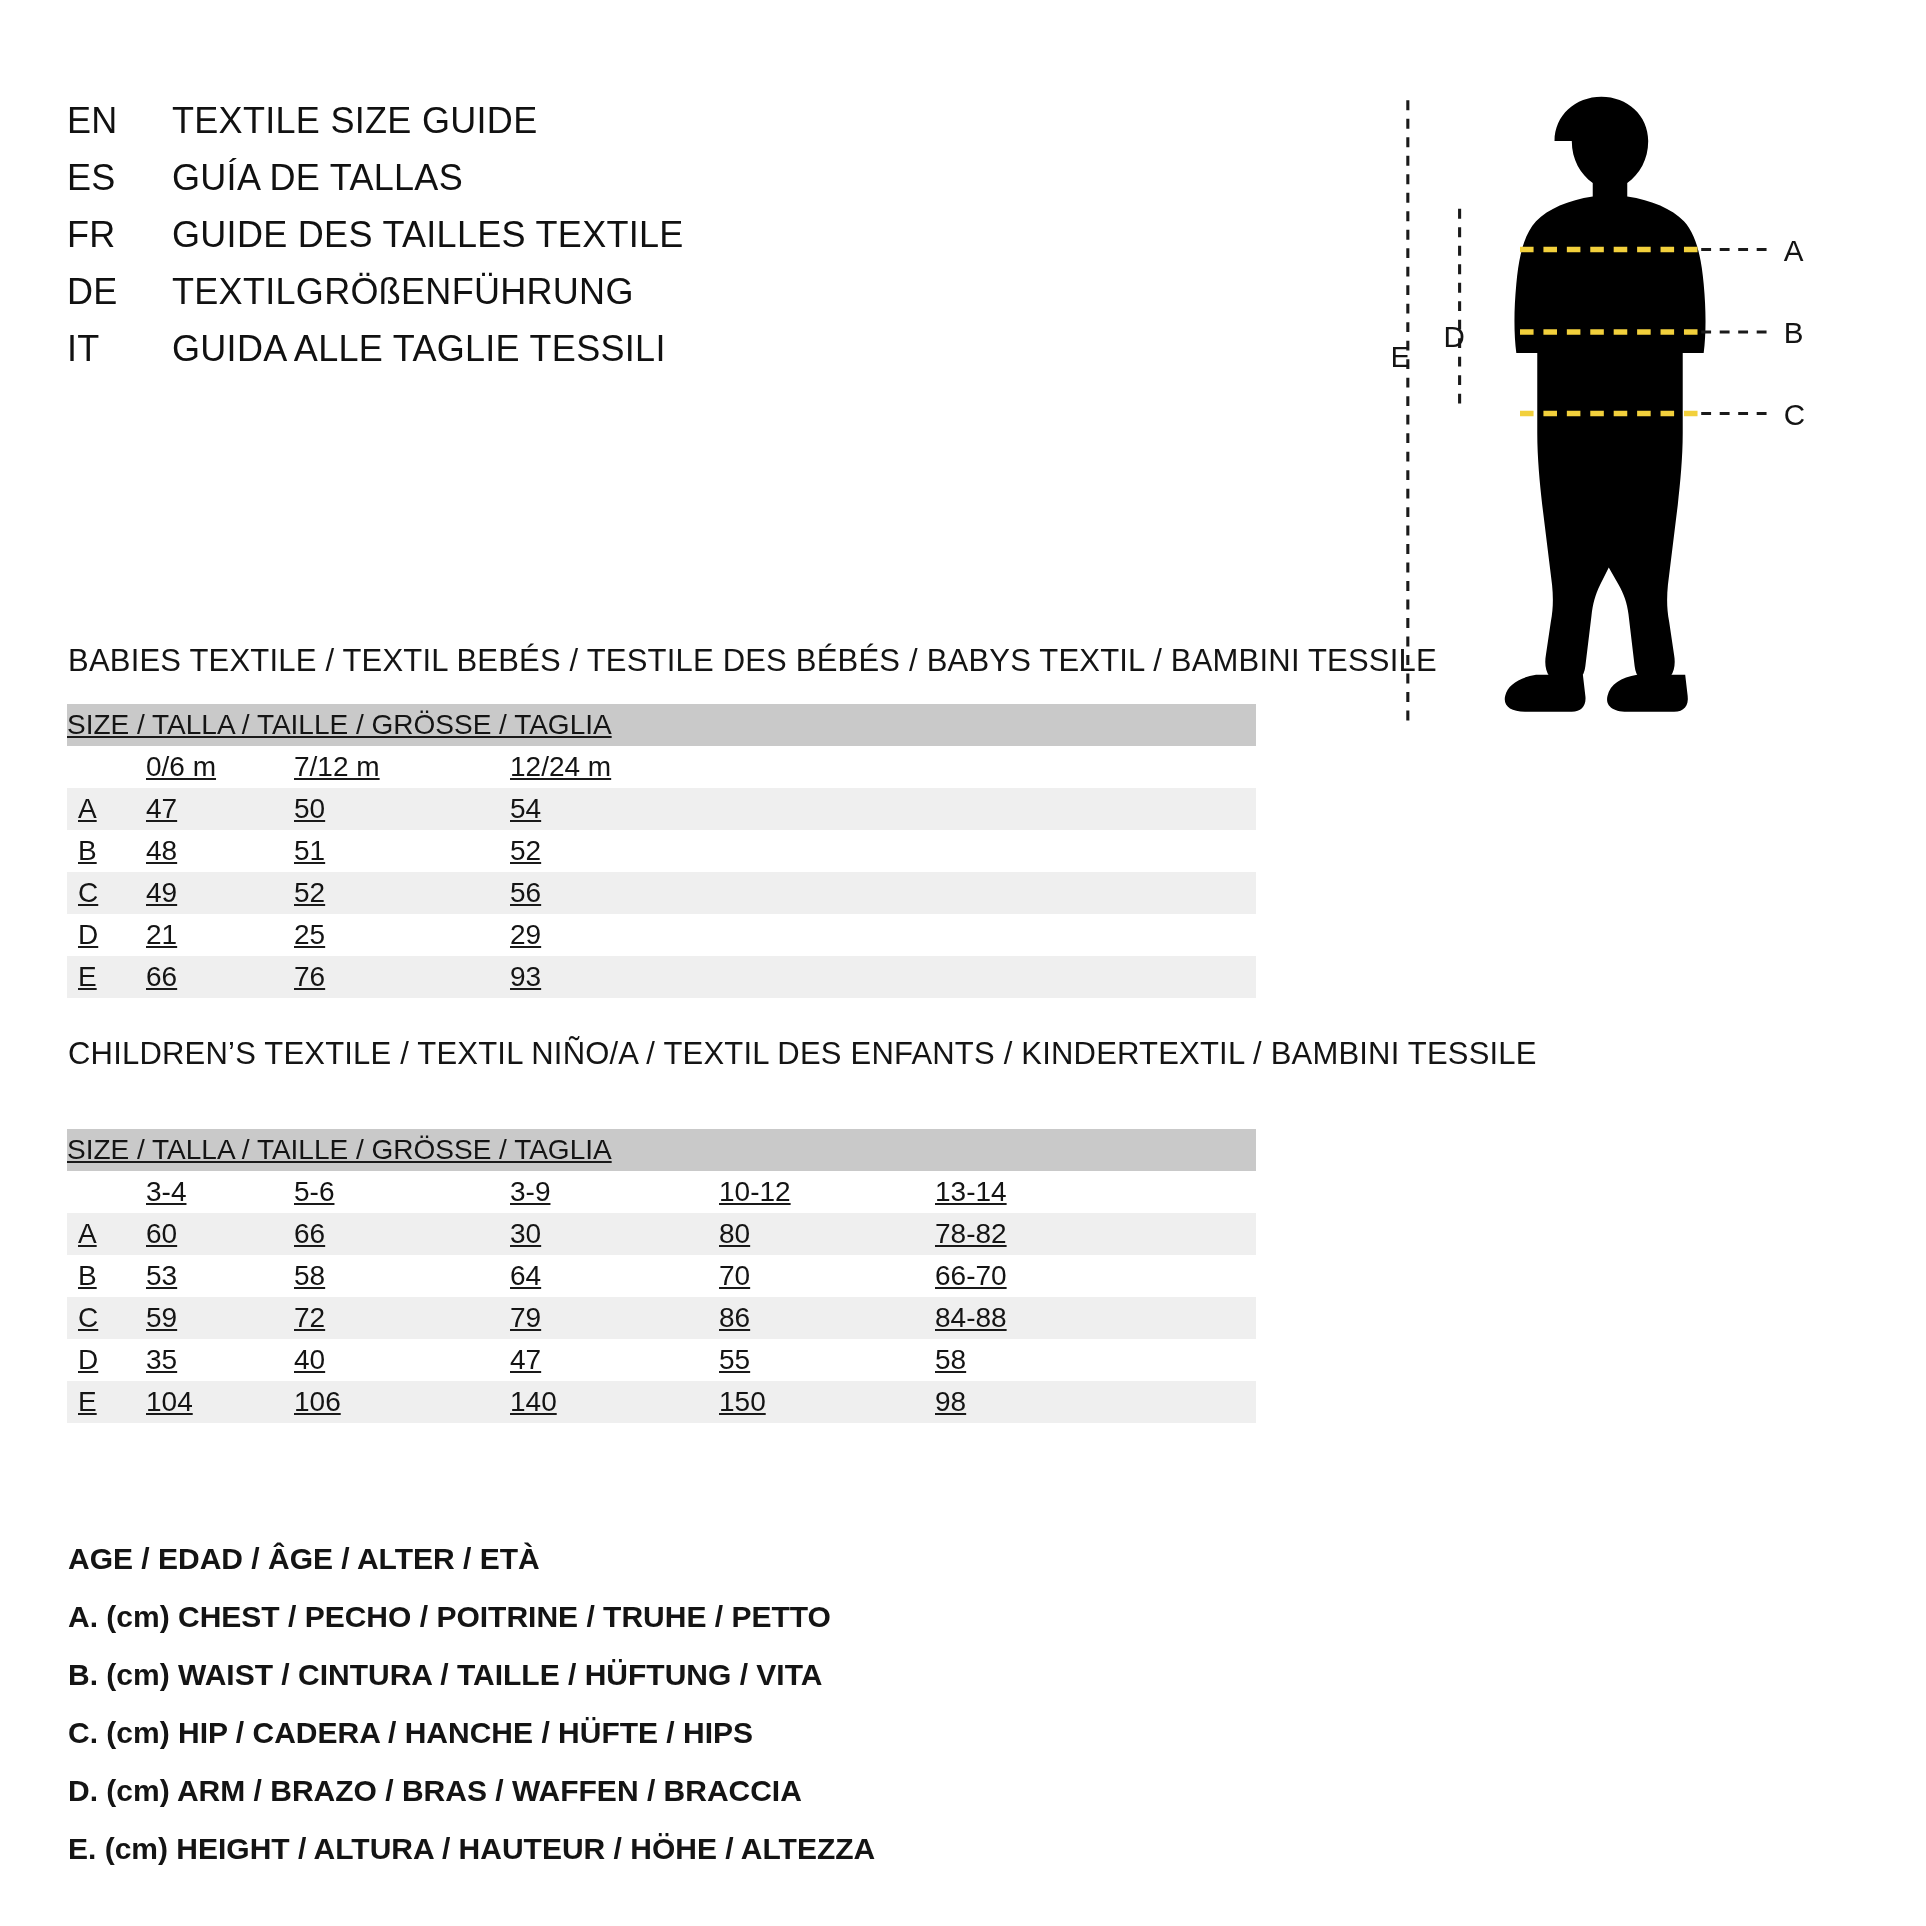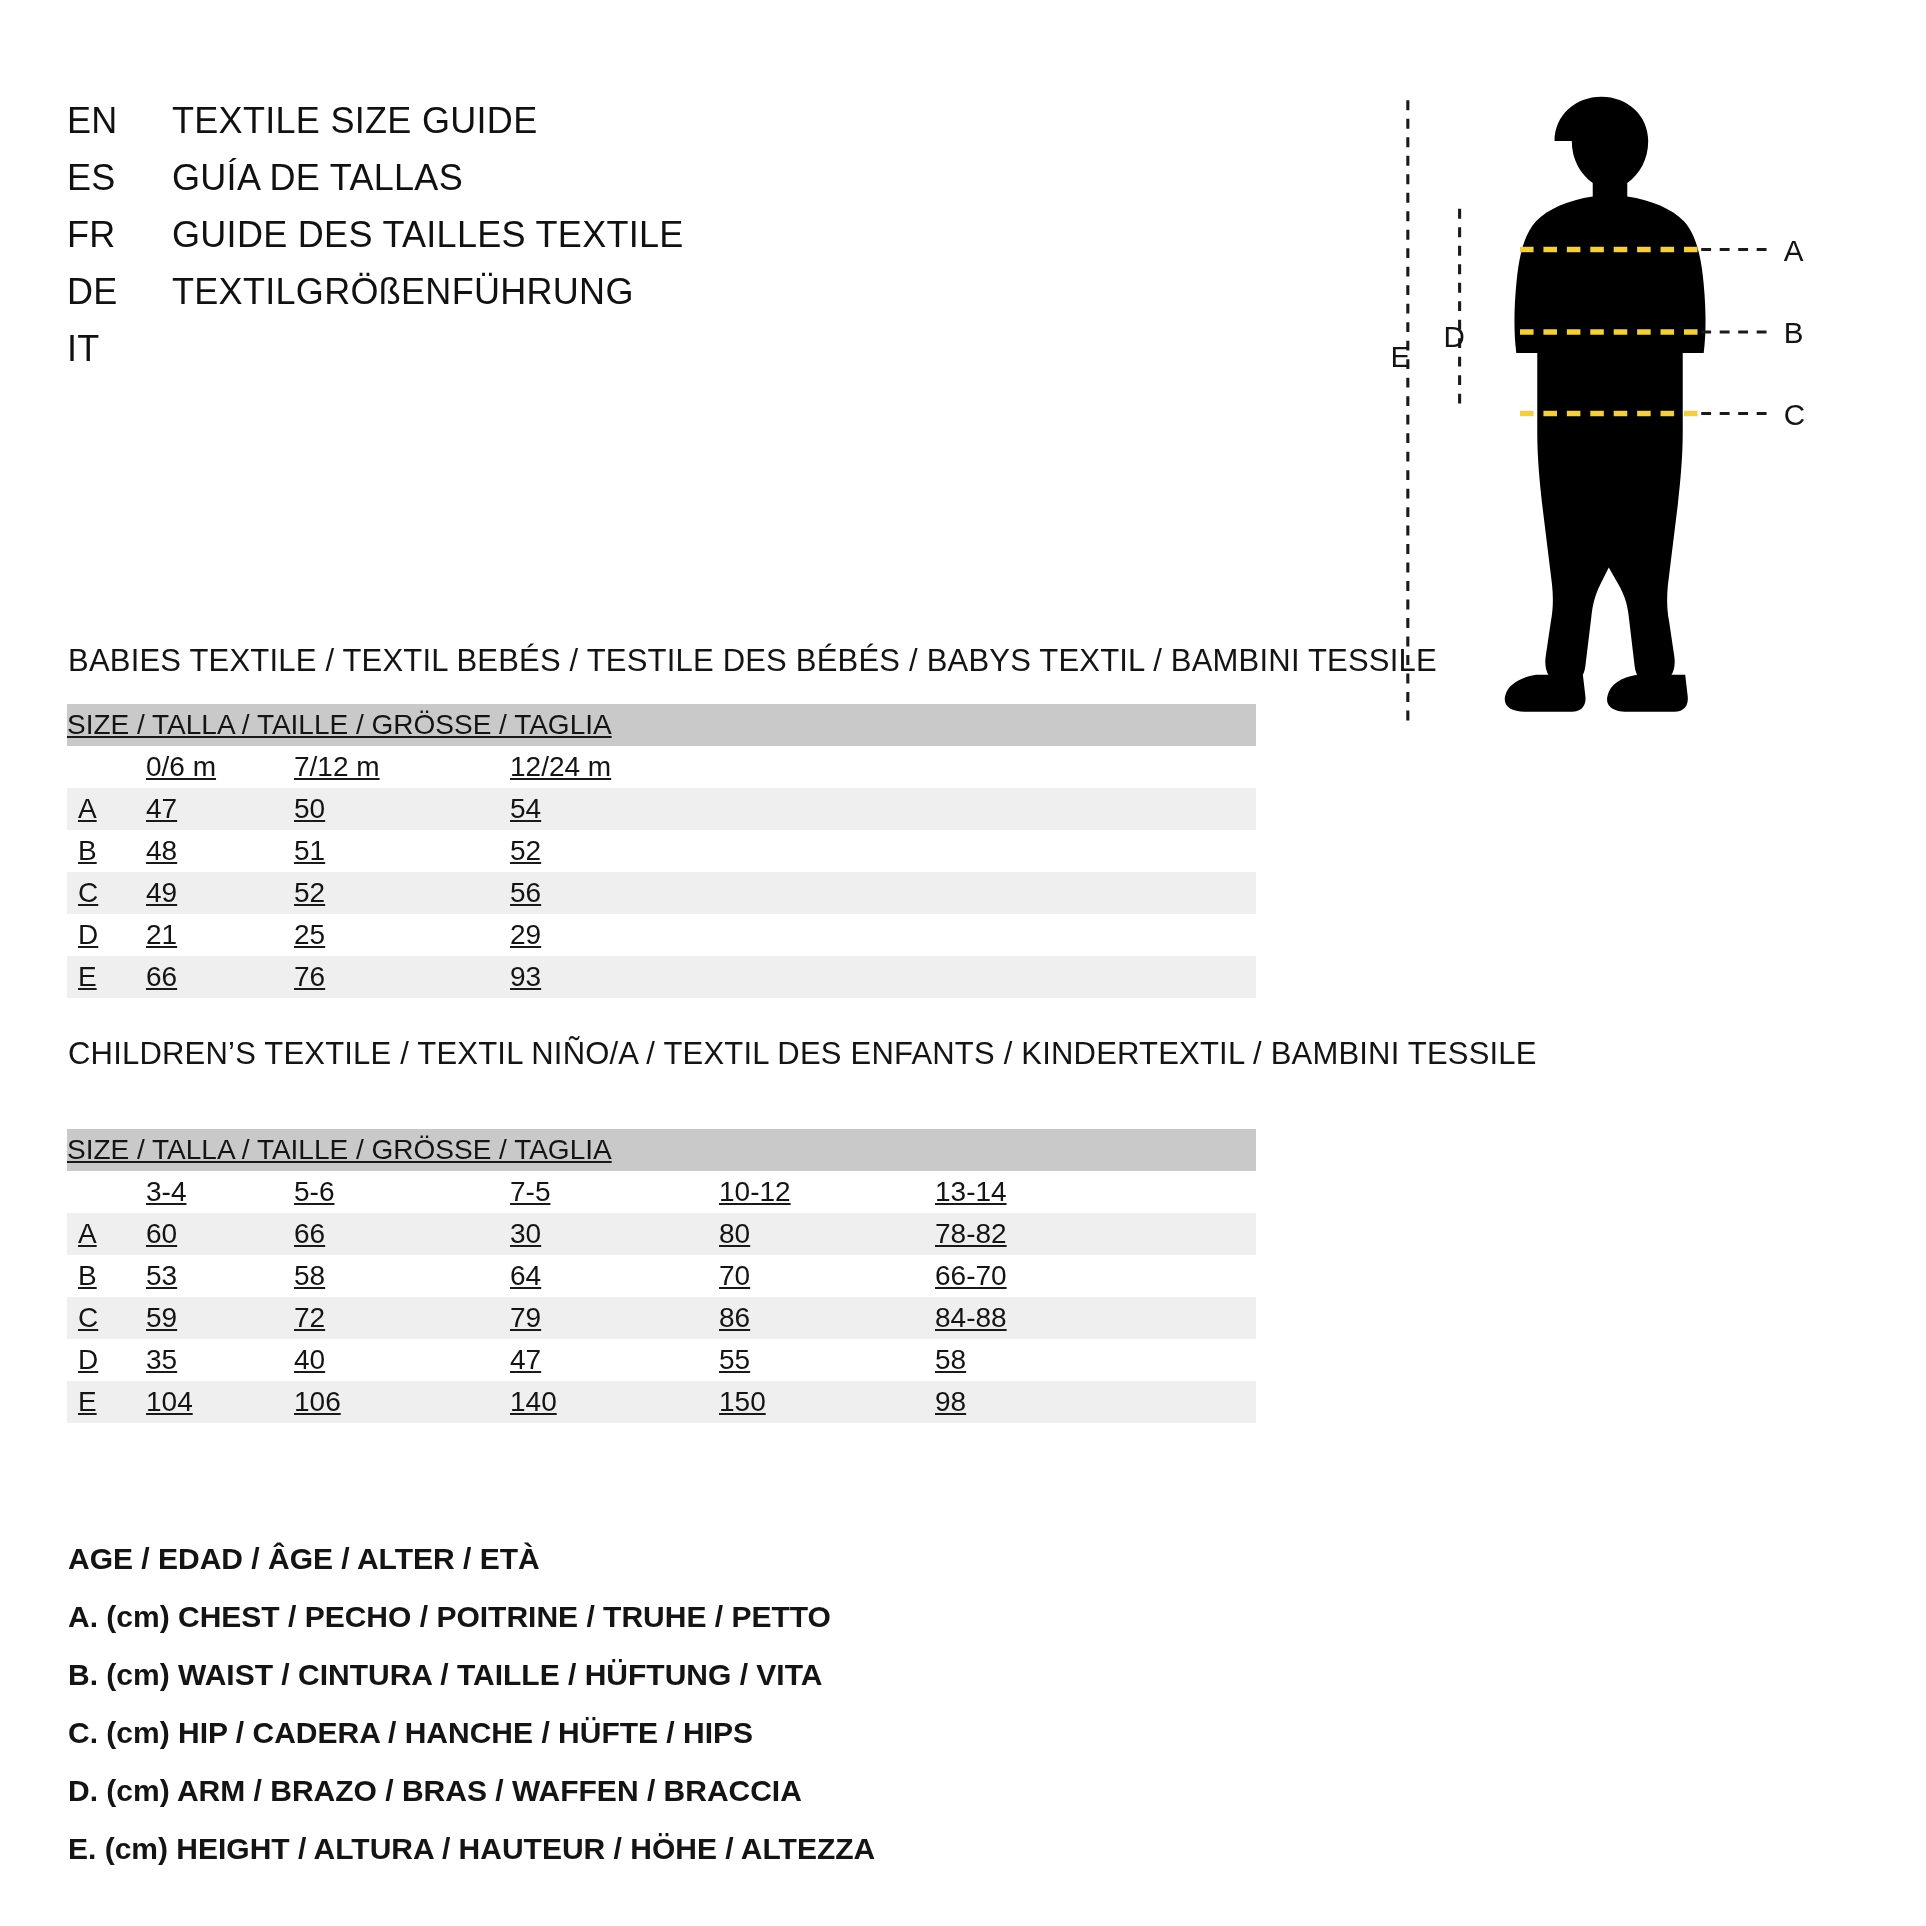--- a/index.html
+++ b/index.html
@@ -146,20 +146,21 @@
     <div class="lang-row">
       <div class="lang-code">FR</div>
       <div class="lang-text">GUIDE DES TAILLES TEXTILE</div>
     </div>
     <div class="lang-row">
       <div class="lang-code">DE</div>
       <div class="lang-text">TEXTILGRÖßENFÜHRUNG</div>
     </div>
     <div class="lang-row">
       <div class="lang-code">IT</div>
+      <div class="lang-text">GUIDA ALLE TAGLIE TESSILI</div>
     </div>
   </div>
 
   <div class="figure">
     <svg class="fig-svg" width="487" height="678" viewBox="0 0 790 1100" xmlns="http://www.w3.org/2000/svg">
 
       <g>
         <path fill="#000000" d="
           M 262 86
           C 262 44, 296 14, 338 14
@@ -296,21 +297,21 @@
         <col>
       </colgroup>
       <tbody>
         <tr class="hdr-band">
           <td colspan="6">SIZE / TALLA / TAILLE / GRÖSSE / TAGLIA</td>
         </tr>
         <tr class="subhdr">
           <td class="row-label"></td>
           <td class="cell-pad">3-4</td>
           <td class="cell-pad">5-6</td>
-          <td class="cell-pad">7-5</td>
+          <td class="cell-pad">3-9</td>
           <td class="cell-pad">10-12</td>
           <td class="cell-pad">13-14</td>
         </tr>
         <tr class="band-light">
           <td class="row-label">A</td>
           <td class="cell-pad">60</td>
           <td class="cell-pad">66</td>
           <td class="cell-pad">30</td>
           <td class="cell-pad">80</td>
           <td class="cell-pad">78-82</td>

